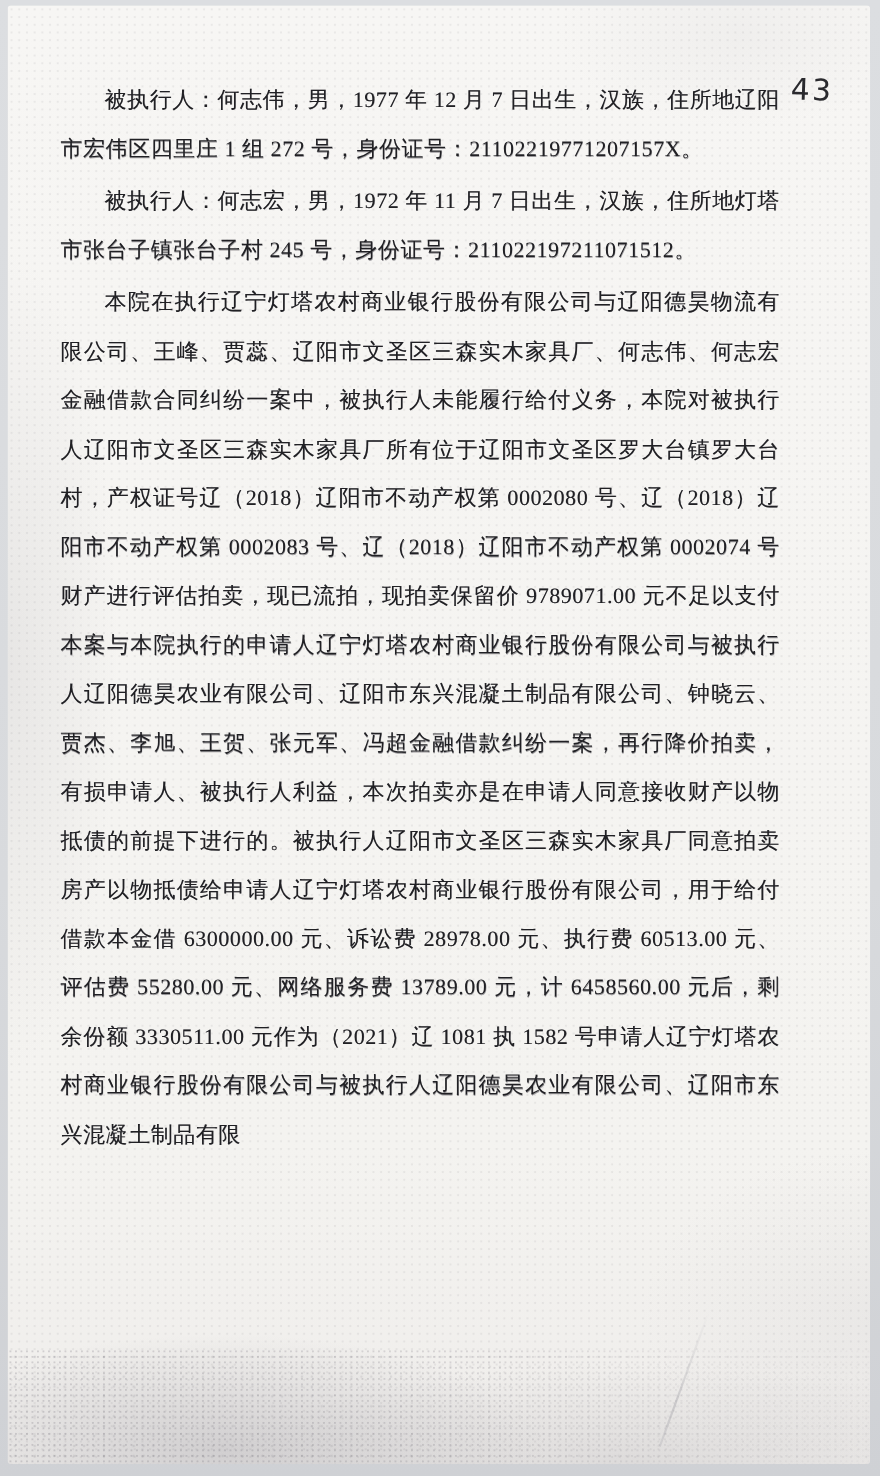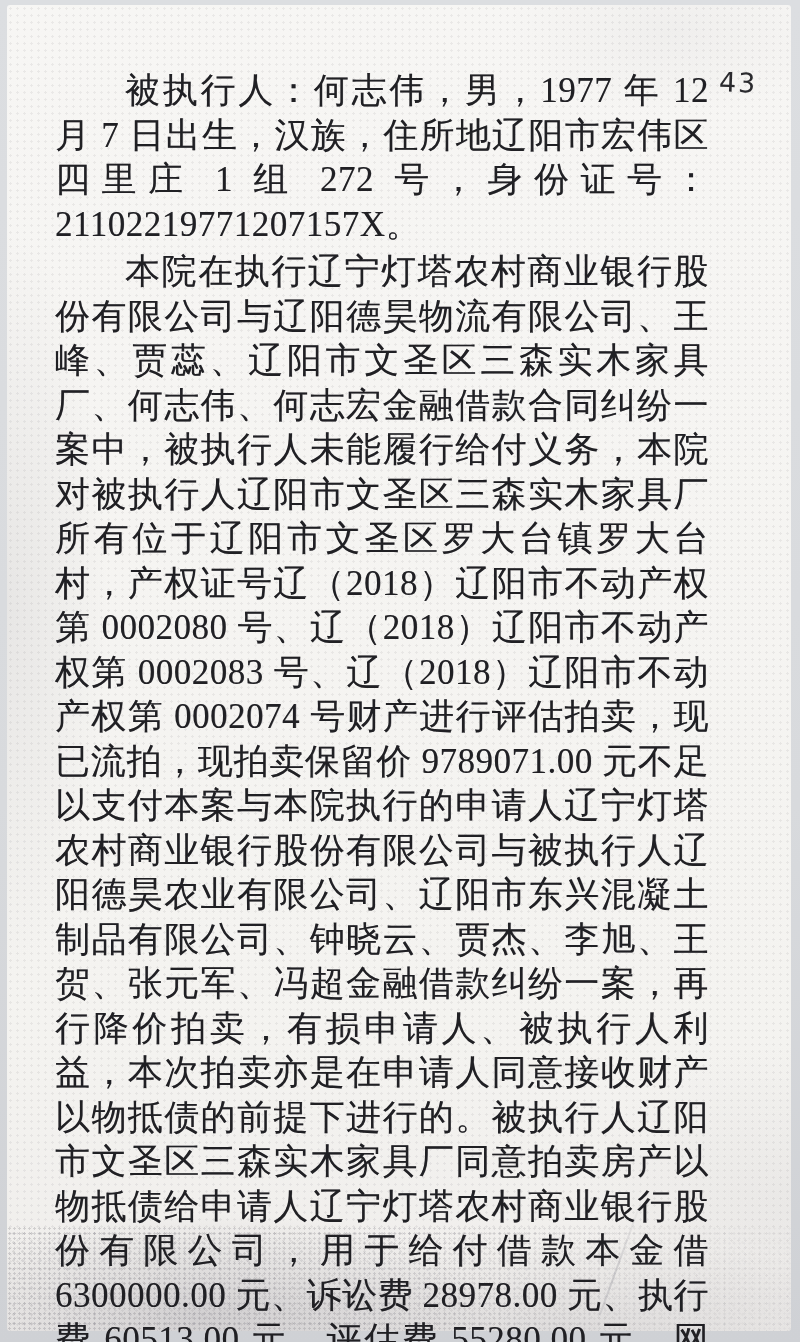--- a/index.html
+++ b/index.html
@@ -79,36 +79,37 @@
   }
   .doc-body {
     position: absolute;
     left: 48px;
     top: 64px;
     width: 666px;
     color: #202024;
   }
   .para {
     margin: 0 12px 3px 0;
-    font-size: 35px;
+    font-size: 20px;
     line-height: 44.5px;
     text-align: justify;
     text-justify: inter-ideograph;
     text-indent: 2em;
     letter-spacing: 0.5px;
     text-shadow: 0.3px 0.3px 0.6px rgba(45,43,50,0.45);
   }
 </style>
 </head>
 <body>
 
 <div class="scan-frame">
   <div class="page">
     <div class="grain"></div>
     <div class="grain-bottom"></div>
     <div class="crease"></div>
     <div class="page-number">43</div>
     <div class="doc-body">
       <p class="para">被执行人：何志伟，男，1977 年 12 月 7 日出生，汉族，住所地辽阳市宏伟区四里庄 1 组 272 号，身份证号：21102219771207157X。</p>
+      <p class="para">被执行人：何志宏，男，1972 年 11 月 7 日出生，汉族，住所地灯塔市张台子镇张台子村 245 号，身份证号：211022197211071512。</p>
       <p class="para">本院在执行辽宁灯塔农村商业银行股份有限公司与辽阳德昊物流有限公司、王峰、贾蕊、辽阳市文圣区三森实木家具厂、何志伟、何志宏金融借款合同纠纷一案中，被执行人未能履行给付义务，本院对被执行人辽阳市文圣区三森实木家具厂所有位于辽阳市文圣区罗大台镇罗大台村，产权证号辽（2018）辽阳市不动产权第 0002080 号、辽（2018）辽阳市不动产权第 0002083 号、辽（2018）辽阳市不动产权第 0002074 号财产进行评估拍卖，现已流拍，现拍卖保留价 9789071.00 元不足以支付本案与本院执行的申请人辽宁灯塔农村商业银行股份有限公司与被执行人辽阳德昊农业有限公司、辽阳市东兴混凝土制品有限公司、钟晓云、贾杰、李旭、王贺、张元军、冯超金融借款纠纷一案，再行降价拍卖，有损申请人、被执行人利益，本次拍卖亦是在申请人同意接收财产以物抵债的前提下进行的。被执行人辽阳市文圣区三森实木家具厂同意拍卖房产以物抵债给申请人辽宁灯塔农村商业银行股份有限公司，用于给付借款本金借 6300000.00 元、诉讼费 28978.00 元、执行费 60513.00 元、评估费 55280.00 元、网络服务费 13789.00 元，计 6458560.00 元后，剩余份额 3330511.00 元作为（2021）辽 1081 执 1582 号申请人辽宁灯塔农村商业银行股份有限公司与被执行人辽阳德昊农业有限公司、辽阳市东兴混凝土制品有限</p>
     </div>
   </div>
 </div>
 
 </body></html>

